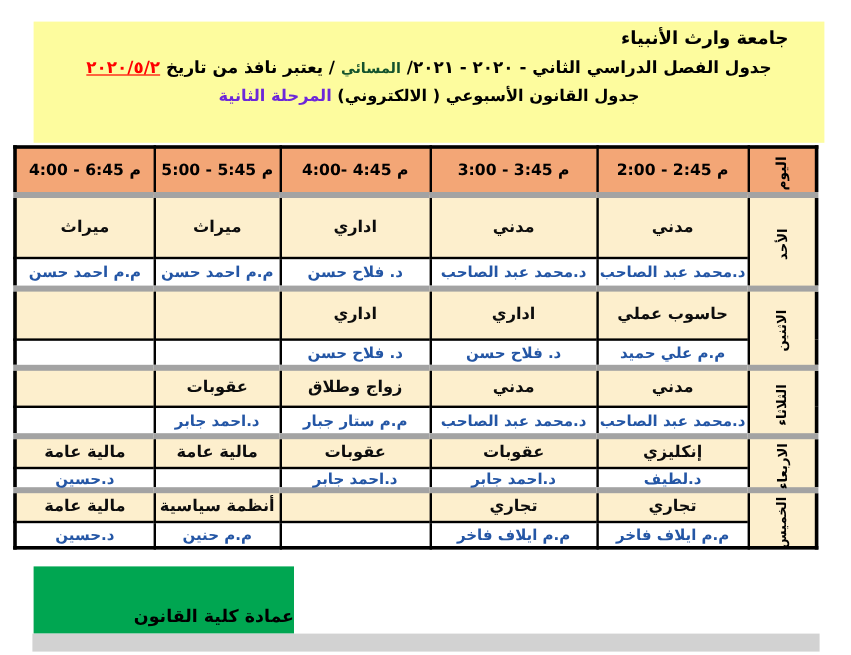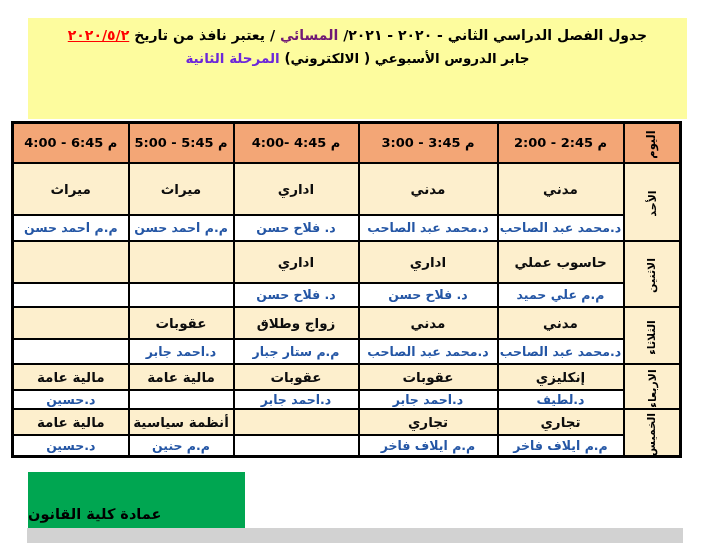--- a/index.html
+++ b/index.html
@@ -8,76 +8,77 @@
     font-family:"DejaVu Sans",sans-serif;font-weight:700;color:#000;
   }
   
   .title-block{
     position:absolute;left:28px;top:18px;width:659px;height:101px;
     background:#fdfc9e;direction:rtl;padding-top:3px;box-sizing:border-box;
   }
   .t1{text-align:right;padding-right:30px;font-size:15px;line-height:22px;}
   .t2{text-align:right;padding-right:78px;font-size:14.5px;line-height:21px;}
   .t3{text-align:center;font-size:14px;line-height:25px;margin-top:2px;}
-  .t3 .shift{color:#701a75;font-size:14px;}
+  .t3 .shift{color:#14532d;font-size:12px;}
   .t3 .date{color:#ff0000;text-decoration:underline;}
   .t4{text-align:center;font-size:13.5px;line-height:21px;}
   .t4 .stage{color:#6d28d9;}
   
   table.sched{
     position:absolute;left:11px;top:121px;width:670px;
     border-collapse:collapse;table-layout:fixed;direction:rtl;
     font-weight:700;
   }
   table.sched td,table.sched th{
     border:2px solid #000;text-align:center;vertical-align:middle;
     padding:0;overflow:visible;
   }
   table.sched{border:3px solid #000;}
-  tr.group-start td{border-top:1px solid #a3a3a3;}
+  tr.group-start td{border-top:5px solid #a3a3a3;}
   th.time{background:#f3a676;font-size:13px;}
   th.day-h{background:#f3a676;}
   td.subject{background:#fdefcd;font-size:13.5px;color:#0d0d0d;white-space:nowrap;}
   td.teacher{background:#ffffff;font-size:12.5px;color:#2456a5;white-space:nowrap;margin-top:8px;}
   td.day{background:#fdefcd;}
   .rot{
     display:inline-block;transform:rotate(-90deg);white-space:nowrap;
     font-size:11px;line-height:11px;
   }
   th.day-h .rot{font-size:11.5px;}
   
   tr.r-h{height:40px;}
   tr.r-sun-s{height:52px;} tr.r-sun-t{height:26px;}
   tr.r-mon-s{height:42px;} tr.r-mon-t{height:24px;}
   tr.r-tue-s{height:32px;} tr.r-tue-t{height:25px;}
   tr.r-wed-s{height:26px;} tr.r-wed-t{height:19px;}
   tr.r-thu-s{height:26px;} tr.r-thu-t{height:22px;}
   
   .green-block{
     position:absolute;left:28px;top:472px;width:217px;height:56px;
-    background:#00a651;display:flex;align-items:flex-end;justify-content:flex-end;
+    background:#00a651;display:flex;align-items:flex-end;justify-content:flex-start;
     padding-bottom:6px;box-sizing:border-box;font-size:14.5px;color:#000;
   }
   .gray-strip{
     position:absolute;left:27px;top:528px;width:656px;height:15px;
     background:#d2d2d2;
   }
 </style>
 </head>
 <body>
 
 <div class="title-block">
+  <div class="t1">جامعة وارث الأنبياء</div>
   <div class="t3">
     <span>جدول الفصل الدراسي الثاني - ٢٠٢٠ - ٢٠٢١/</span>
     <span class="shift">المسائي</span>
     <span>/ يعتبر نافذ من تاريخ</span>
     <span class="date">٢٠٢٠/٥/٢</span>
   </div>
   <div class="t4">
-    <span>جابر الدروس الأسبوعي ( الالكتروني)</span>
+    <span>جدول القانون الأسبوعي ( الالكتروني)</span>
     <span class="stage">المرحلة الثانية</span>
   </div>
 </div>
 
 <table class="sched">
   <colgroup>
     <col style="width:57px">
       <col style="width:126px">
       <col style="width:139px">
     <col style="width:125px">

